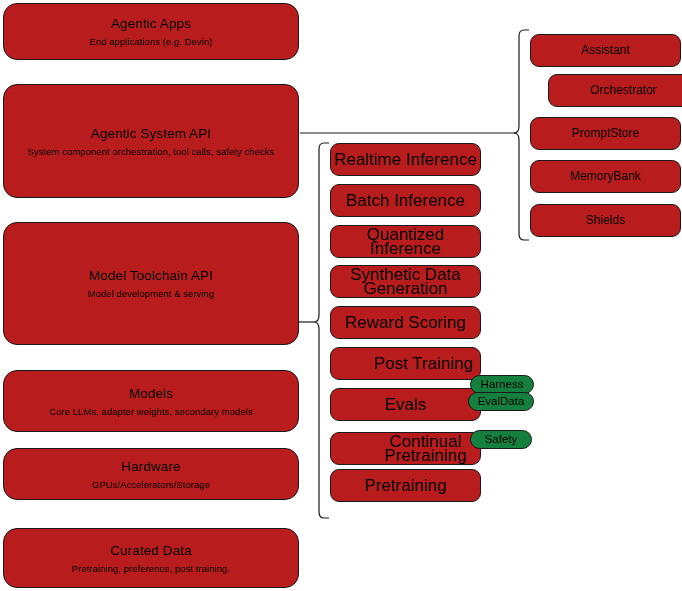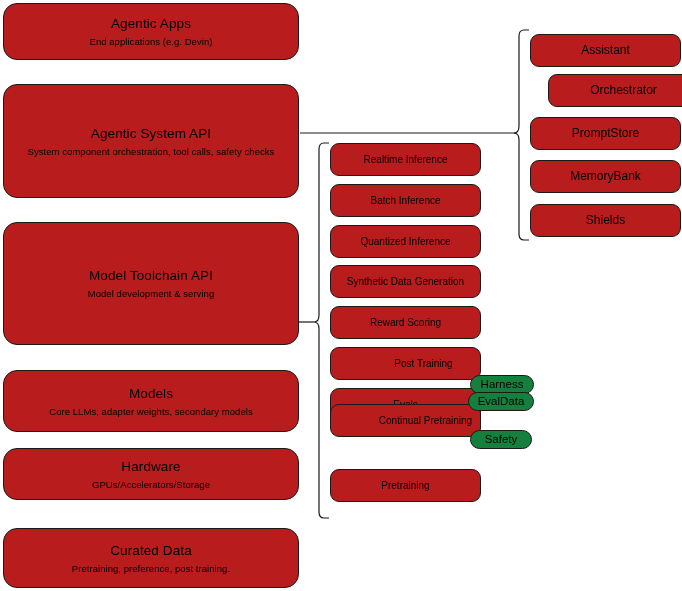--- a/index.html
+++ b/index.html
@@ -31,21 +31,21 @@
     border-radius:14px;
   }
   .layer .ttl{font-size:13.5px;line-height:17px;letter-spacing:.1px;}
   .layer .sub{font-size:9.5px;line-height:13px;margin-top:3px;letter-spacing:.05px;}
 
   
   .mid{
     left:330px;width:151px;height:33px;
     border-radius:9px;
   }
-  .mid .ttl{font-size:10px;line-height:14px;}
+  .mid .ttl{font-size:17px;line-height:14px;}
 
   
   .rt{
     left:530px;width:151px;height:33px;
     border-radius:9px;
   }
   .rt .ttl{font-size:12px;line-height:15px;}
 
   
   .pill{
@@ -122,21 +122,21 @@
   </div>
   <div class="box mid" style="top:306px;">
     <div class="ttl">Reward Scoring</div>
   </div>
   <div class="box mid" style="top:347px;padding-left:36px;">
     <div class="ttl">Post Training</div>
   </div>
   <div class="box mid" style="top:388px;">
     <div class="ttl">Evals</div>
   </div>
-  <div class="box mid" style="top:404px;padding-left:40px;">
+  <div class="box mid" style="top:432px;padding-left:40px;">
     <div class="ttl">Continual Pretraining</div>
   </div>
   <div class="box mid" style="top:469px;">
     <div class="ttl">Pretraining</div>
   </div>
 
   <div class="pill" style="left:470px;top:375px;width:64px;height:19px;">Harness</div>
   <div class="pill" style="left:468px;top:392px;width:66px;height:19px;">EvalData</div>
   <div class="pill" style="left:470px;top:409px;width:62px;height:19px;margin-top:21px;">Safety</div>
 

